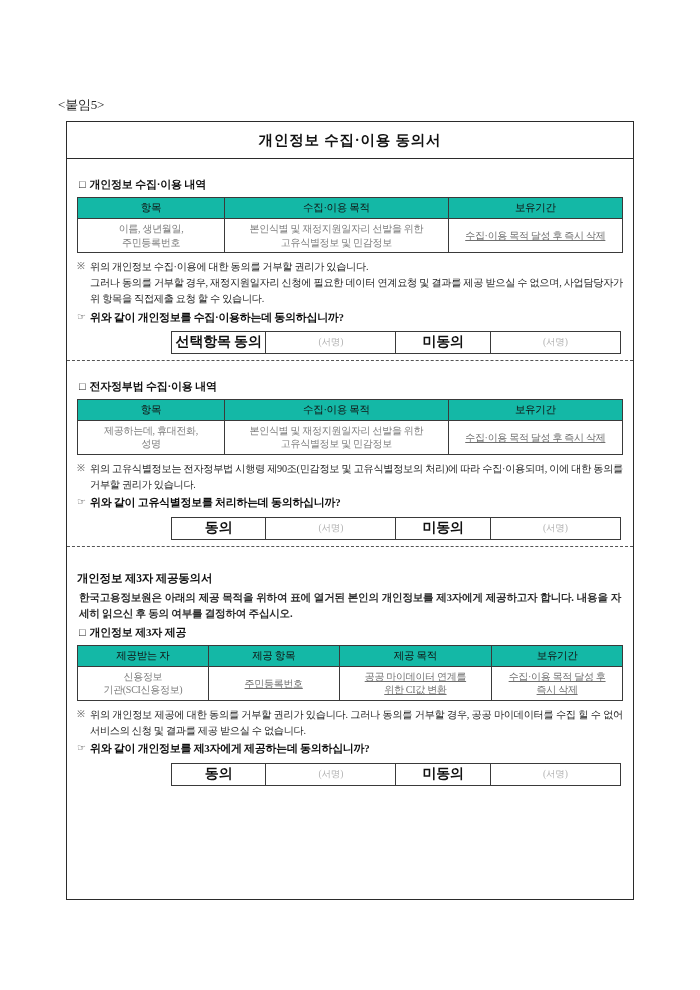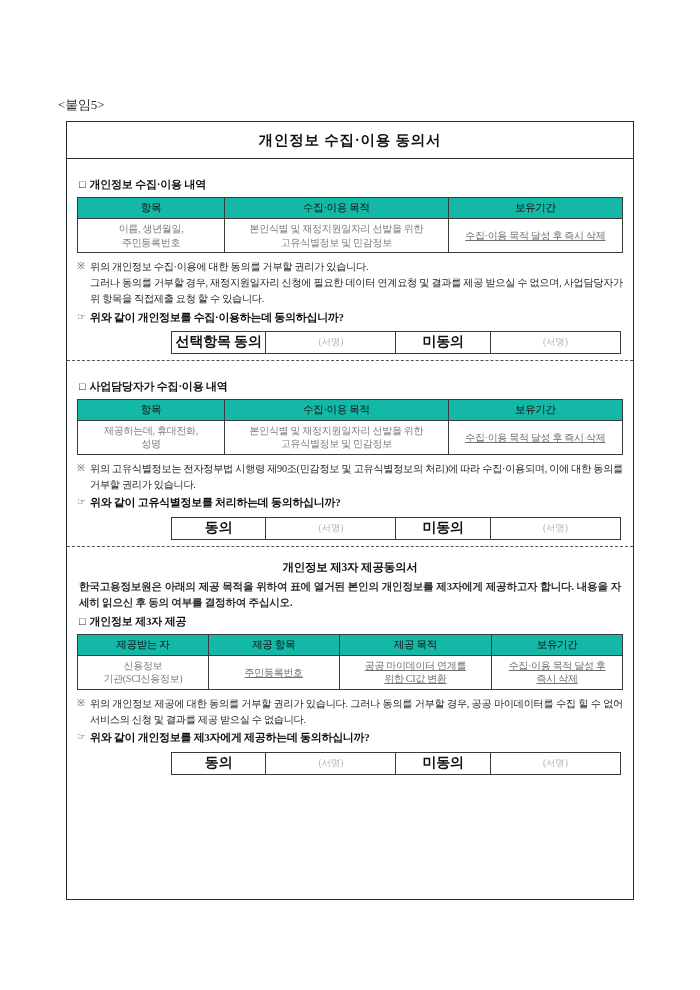--- a/index.html
+++ b/index.html
@@ -146,25 +146,24 @@
     height: 22px;
     text-align: center;
     vertical-align: middle;
     font-size: 14px;
     letter-spacing: -0.2px;
   }
   table.sign td.lbl { font-weight: bold; color: #111; }
   table.sign td.sig { color: #b4b4b4; font-size: 9.5px; }
 
   .center-title {
-    text-align: center;
     font-size: 11.5px;
     font-weight: bold;
     letter-spacing: -0.2px;
-    margin: 6px 0 4px 0;
+    margin: 17px 0 4px 0;
     color: #111;
   }
 </style>
 </head>
 <body>
 
 <div class="attach-tag">&lt;붙임5&gt;</div>
 
 <div class="doc">
 
@@ -233,21 +232,21 @@
       </tbody>
         </table>
     </div>
   </div>
 
   <div class="dashed-sep"></div>
 
   <div class="section">
 
     <div class="subhead">
-      <span class="box">□</span><span>사업담당자가 수집·이용 내역</span>
+      <span class="box">□</span><span>전자정부법 수집·이용 내역</span>
     </div>
 
     <table class="grid">
       <colgroup>
           <col style="width:27%">
           <col style="width:41%">
           <col style="width:32%">
         </colgroup>
       <thead>
         <tr>

